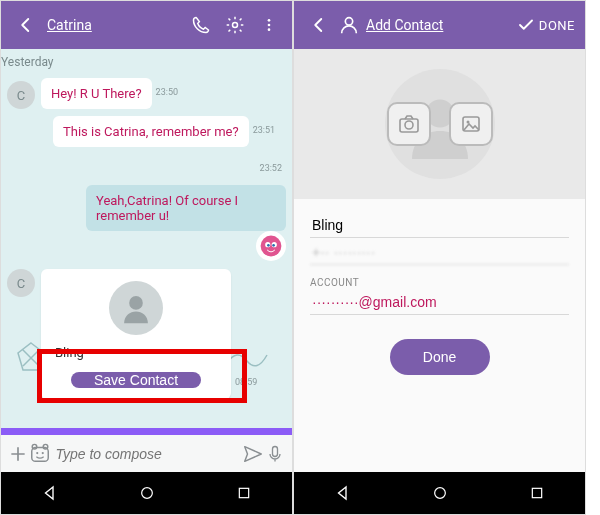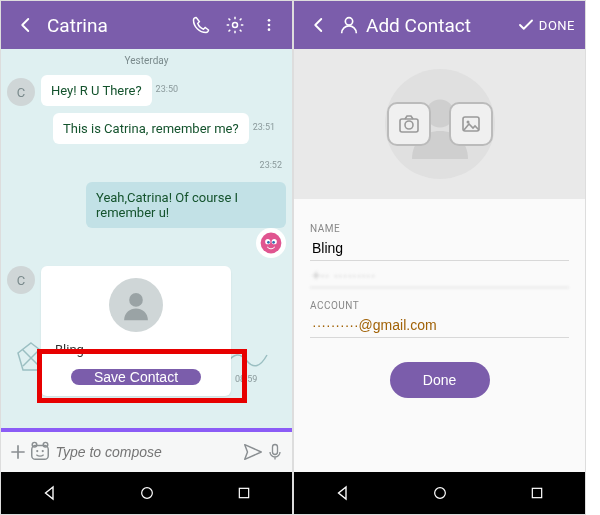--- a/index.html
+++ b/index.html
@@ -19,23 +19,24 @@
 
   
   .appbar {
     height: 48px;
     background: #7b5dab;
     color: #fff;
     display: flex; align-items: center;
     padding: 0 6px 0 8px;
   }
   .appbar .title {
-    font-size: 19px;
+    font-size: 14px;
     flex: 1;
     padding-left: 4px;
+    text-decoration: underline;
   }
   .appbar .iconbtn {
     width: 34px; height: 34px;
     display: flex; align-items: center; justify-content: center;
     color: #fff;
   }
   .appbar svg, .navbar svg { display: block; }
   .done-btn {
     display: flex; align-items: center;
     color: #fff; font-size: 13px;
@@ -65,43 +66,42 @@
     position: relative;
     overflow: hidden;
     display: flex; flex-direction: column;
   }
   .doodle {
     position: absolute;
     stroke: #9bbfc2;
     fill: none;
   }
   .date-sep {
-    text-align: center;
     color: #7a8a8c;
-    font-size: 10px;
+    font-size: 12px;
     margin: 6px 0 4px;
   }
   .row { display: flex; padding: 2px 6px; align-items: flex-end; }
   .row.in  { justify-content: flex-start; }
   .row.out { justify-content: flex-end; flex-direction: column; }
   .avatar-sm {
     width: 28px; height: 28px; border-radius: 14px;
     background: #cfd6d7;
     color: #7a8a8c;
     font-size: 13px;
     display: flex; align-items: center; justify-content: center;
     margin-right: 6px;
     flex: 0 0 28px;
   }
   .bubble {
     max-width: 200px;
     padding: 8px 10px;
     border-radius: 6px;
     font-size: 13px;
-    color: #14532d;
+    color: #be185d;
     position: relative;
   }
   .bubble.in  { background: #fff; }
   .bubble.out { background: #c2e1e6; }
   .timestamp {
     font-size: 9px;
     color: #8a999b;
     margin: 12px 4px;
     align-self: flex-end;
   }
@@ -149,21 +149,21 @@
   .red-box {
     position: absolute;
     border: 5px solid #e70000;
     pointer-events: none;
   }
 
   
   .composer {
     height: 44px;
     background: #f6f7f7;
-    border-top: 4px solid #8b5cf6;
+    border-top: 7px solid #8b5cf6;
     display: flex; align-items: center;
     padding: 0 6px;
   }
   .composer .cicon {
     width: 30px; height: 30px;
     display: flex; align-items: center; justify-content: center;
     color: #8a8f92;
   }
   .composer input {
     flex: 1;
@@ -417,27 +417,26 @@
           <svg width="24" height="24" viewBox="0 0 24 24">
               <rect x="4" y="5" width="16" height="14" rx="2" fill="none" stroke="#999" stroke-width="1.6"></rect>
               <circle cx="9" cy="10" r="1.5" fill="#999"></circle>
               <path d="M5 18l5-6 4 4 2-2 4 4" fill="none" stroke="#999" stroke-width="1.6"></path>
             </svg>
         </div>
       </div>
     </div>
 
     <div class="form-fields">
-      <div class="field-label">NAME</div>
       <input class="field-input" value="Bling" style="">
 
       <input class="field-input blur" value="+·· ·········" style="">
 
       <div class="field-label">ACCOUNT</div>
-      <input class="field-input" style="color: #a16207;" value="··········@gmail.com">
+      <input class="field-input" style="color: #be185d;" value="··········@gmail.com">
     </div>
 
     <button class="done-big">Done</button>
   </div>
 
   <div class="navbar">
     <div class="navbtn">
         <svg width="18" height="18" viewBox="0 0 24 24">
           <path d="M16 4 L6 12 L16 20 Z" fill="none" stroke="#fff" stroke-width="1.8"></path>
         </svg>

